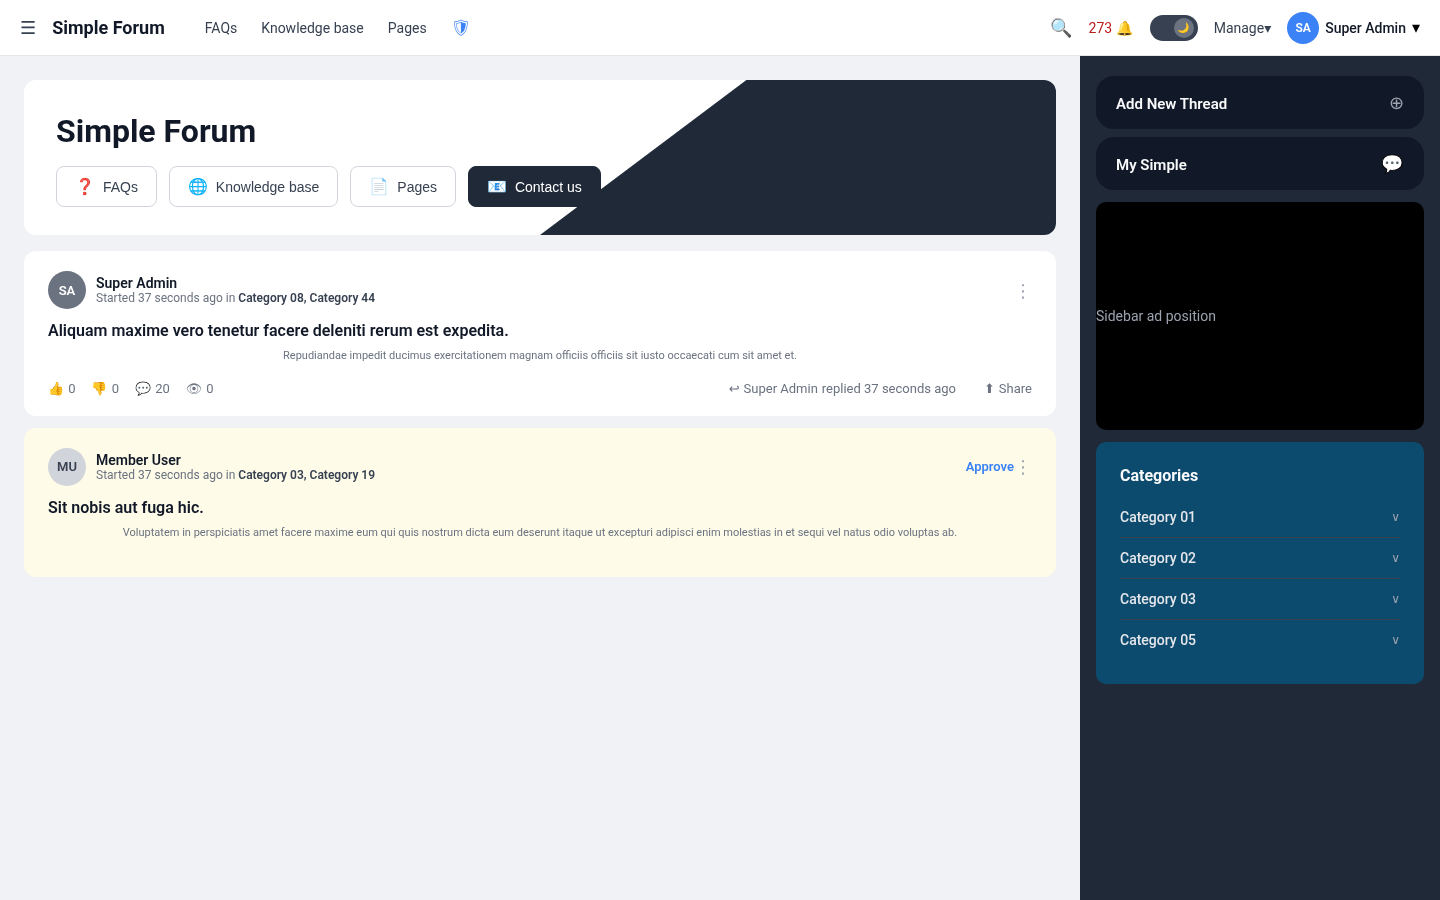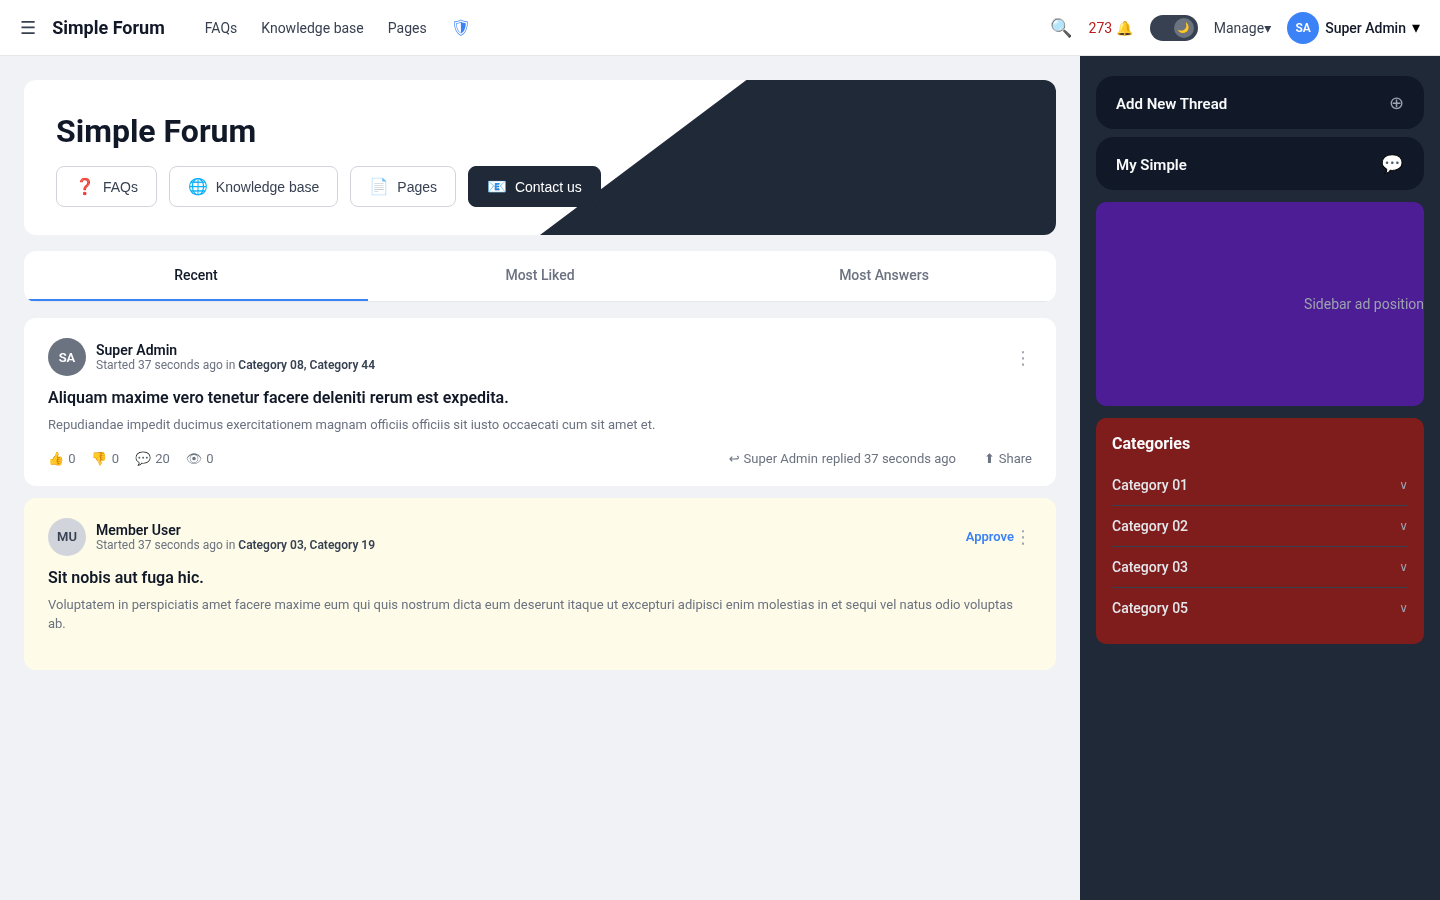--- a/index.html
+++ b/index.html
@@ -286,24 +286,25 @@
       color: #9ca3af;
       cursor: pointer;
     }
     .thread-title {
       font-size: 16px;
       font-weight: 600;
       color: #111827;
       margin-bottom: 8px;
     }
     .thread-excerpt {
-      font-size: 13px;
+      font-size: 11px;
       color: #6b7280;
       line-height: 1.5;
       margin-bottom: 16px;
+      text-align: center;
     }
     .thread-footer {
       display: flex;
       align-items: center;
       gap: 16px;
       font-size: 13px;
       color: #6b7280;
     }
     .footer-stat {
       display: flex;
@@ -364,35 +365,35 @@
       font-size: 15px;
       font-weight: 600;
       color: #f9fafb;
     }
     .sidebar-action-icon {
       font-size: 18px;
       color: #9ca3af;
     }
 
     .sidebar-ad {
-      background: #4c1d95;
+      background: #000000;
       border-radius: 10px;
-      height: 204px;
-      display: flex;
-      align-items: center;
-      justify-content: flex-end;
+      height: 228px;
+      display: flex;
+      align-items: center;
+      justify-content: flex-start;
       color: #9ca3af;
       font-size: 14px;
       margin: 4px 0;
     }
 
     .categories-section {
-      background: #7f1d1d;
+      background: #0c4a6e;
       border-radius: 10px;
-      padding: 16px;
+      padding: 24px;
     }
     .categories-title {
       font-size: 16px;
       font-weight: 700;
       color: #f9fafb;
       margin-bottom: 12px;
     }
     .category-item {
       display: flex;
       align-items: center;
@@ -473,27 +474,20 @@
             <span>Pages</span>
           </button>
           <button class="hero-btn active">
             <span class="hero-btn-icon">📧</span>
             <span>Contact us</span>
           </button>
         </div>
       </div>
     </div>
 
-    <div class="tabs-section">
-      <div class="tabs-bar">
-        <div class="tab-item active">Recent</div>
-        <div class="tab-item">Most Liked</div>
-        <div class="tab-item">Most Answers</div>
-      </div>
-    </div>
 
     <div class="thread-card">
       <div class="thread-header">
         <div class="thread-author-info">
           <div class="avatar avatar-sa">SA</div>
           <div>
             <div class="author-name">Super Admin</div>
             <div class="author-meta">
               <span>Started 37 seconds ago in</span>
               <strong>Category 08, Category 44</strong>

